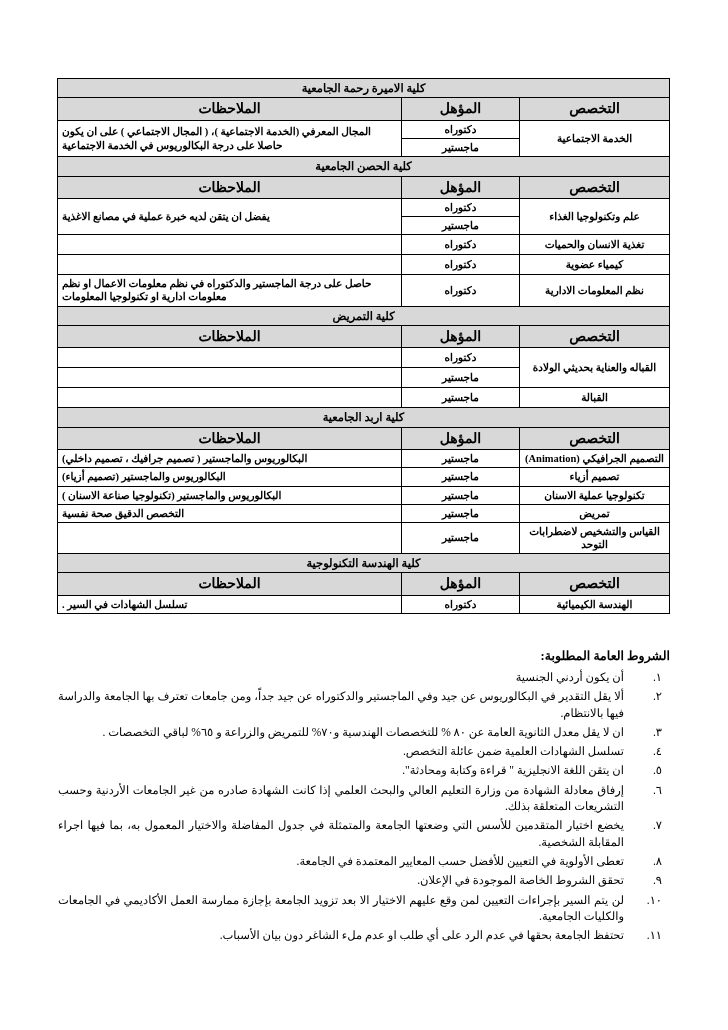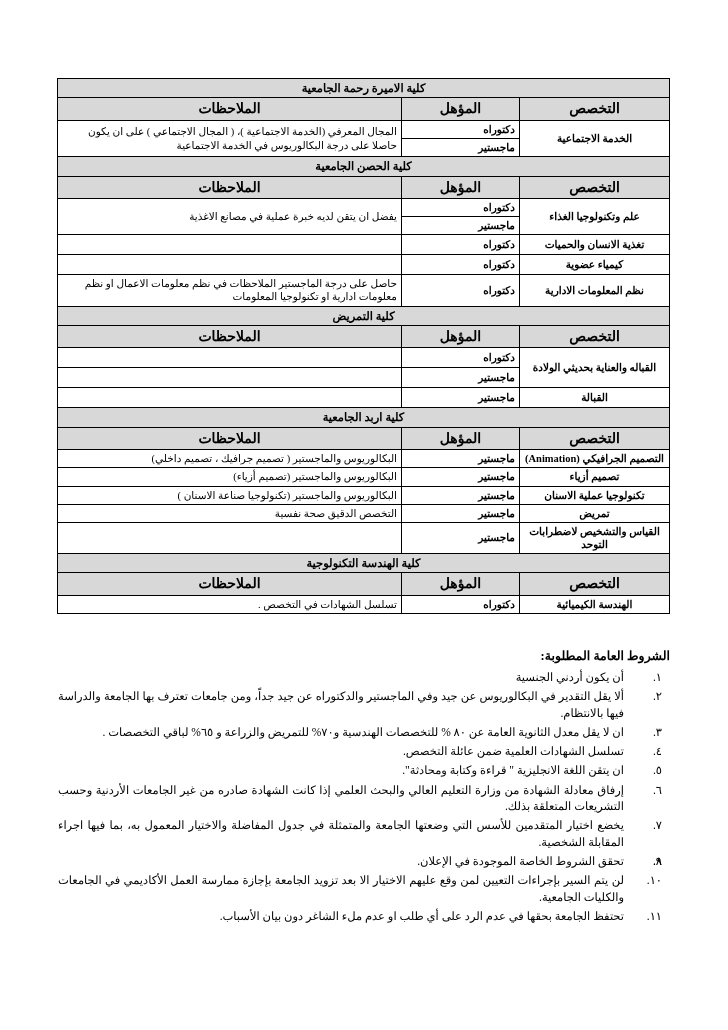--- a/index.html
+++ b/index.html
@@ -51,26 +51,27 @@
     font-weight: bold;
     font-size: 14px;
     padding: 2px 4px;
   }
   td.spec {
     text-align: center;
     font-weight: bold;
     font-size: 10.5px;
   }
   td.qual {
+    text-align: center;
     font-weight: bold;
     font-size: 10.5px;
   }
   td.note {
-    text-align: right;
-    font-weight: normal;
+    text-align: left;
+    font-weight: bold;
     font-size: 10.5px;
   }
   td.note.empty, td.qual.empty, td.spec.empty { height: 15px; }
 
   .conditions {
     margin-top: 34px;
     direction: rtl;
     font-size: 11.5px;
   }
   .conditions-title {
@@ -153,21 +154,21 @@
         <td class="note empty"></td>
       </tr>
       <tr>
         <td class="spec">كيمياء عضوية</td>
         <td class="qual">دكتوراه</td>
         <td class="note empty"></td>
       </tr>
       <tr>
         <td class="spec">نظم المعلومات الادارية</td>
         <td class="qual">دكتوراه</td>
-        <td class="note">حاصل على درجة الماجستير الملاحظات في نظم معلومات الاعمال او نظم معلومات ادارية او تكنولوجيا المعلومات</td>
+        <td class="note">حاصل على درجة الماجستير والدكتوراه في نظم معلومات الاعمال او نظم معلومات ادارية او تكنولوجيا المعلومات</td>
       </tr>
 
       <tr class="college-row">
         <td colspan="3">كلية التمريض</td>
       </tr>
       <tr class="header-row">
         <td>التخصص</td>
         <td>المؤهل</td>
         <td>الملاحظات</td>
       </tr>
@@ -224,36 +225,36 @@
         <td colspan="3">كلية الهندسة التكنولوجية</td>
       </tr>
       <tr class="header-row">
         <td>التخصص</td>
         <td>المؤهل</td>
         <td>الملاحظات</td>
       </tr>
       <tr>
         <td class="spec">الهندسة الكيميائية</td>
         <td class="qual">دكتوراه</td>
-        <td class="note">تسلسل الشهادات في التخصص .</td>
+        <td class="note">تسلسل الشهادات في السير .</td>
       </tr>
 
     </tbody>
   </table>
 
   <div class="conditions">
     <div class="conditions-title">الشروط العامة المطلوبة:</div>
     <ol class="cond-list">
       <li><span class="num">١.</span><span>أن يكون أردني الجنسية</span></li>
       <li><span class="num">٢.</span><span>ألا يقل التقدير في البكالوريوس عن جيد وفي الماجستير والدكتوراه عن جيد جداً، ومن جامعات تعترف بها الجامعة والدراسة فيها بالانتظام.</span></li>
       <li><span class="num">٣.</span><span>ان لا يقل معدل الثانوية العامة عن ٨٠ % للتخصصات الهندسية و٧٠% للتمريض  والزراعة و ٦٥% لباقي التخصصات .</span></li>
       <li><span class="num">٤.</span><span>تسلسل الشهادات العلمية ضمن عائلة التخصص.</span></li>
       <li><span class="num">٥.</span><span>ان يتقن اللغة الانجليزية " قراءة وكتابة ومحادثة".</span></li>
       <li><span class="num">٦.</span><span>إرفاق معادلة الشهادة من وزارة التعليم العالي والبحث العلمي إذا كانت الشهادة صادره من غير الجامعات الأردنية وحسب التشريعات المتعلقة بذلك.</span></li>
       <li><span class="num">٧.</span><span>يخضع اختيار المتقدمين للأسس التي وضعتها الجامعة والمتمثلة في جدول المفاضلة والاختيار المعمول به، بما فيها اجراء المقابلة الشخصية.</span></li>
-      <li><span class="num">٨.</span></li>
+      <li><span class="num">٨.</span><span>تعطى الأولوية في التعيين للأفضل حسب المعايير المعتمدة في الجامعة.</span></li>
       <li><span class="num">٩.</span><span>تحقق الشروط الخاصة الموجودة في الإعلان.</span></li>
       <li><span class="num">١٠.</span><span>لن يتم السير بإجراءات التعيين لمن وقع عليهم الاختيار الا بعد تزويد الجامعة بإجازة ممارسة العمل الأكاديمي في الجامعات والكليات الجامعية.</span></li>
       <li><span class="num">١١.</span><span>تحتفظ الجامعة بحقها في عدم الرد على أي طلب او عدم ملء الشاغر دون بيان الأسباب.</span></li>
     </ol>
   </div>
 
 </div>
 
 </body></html>

